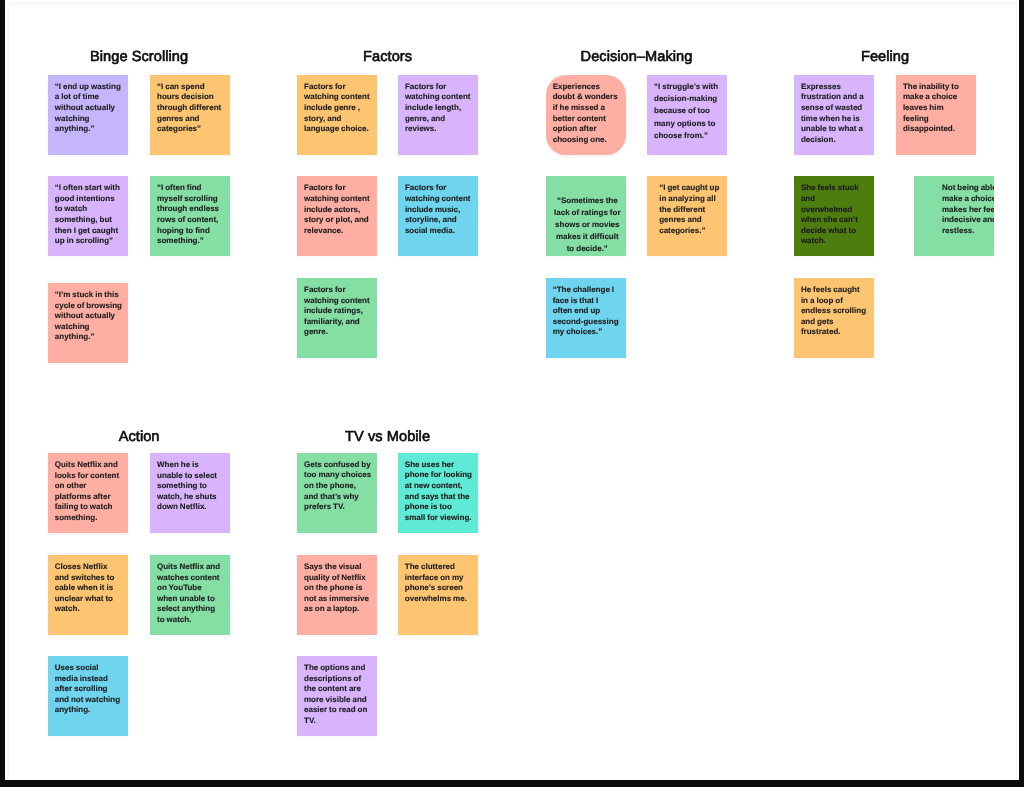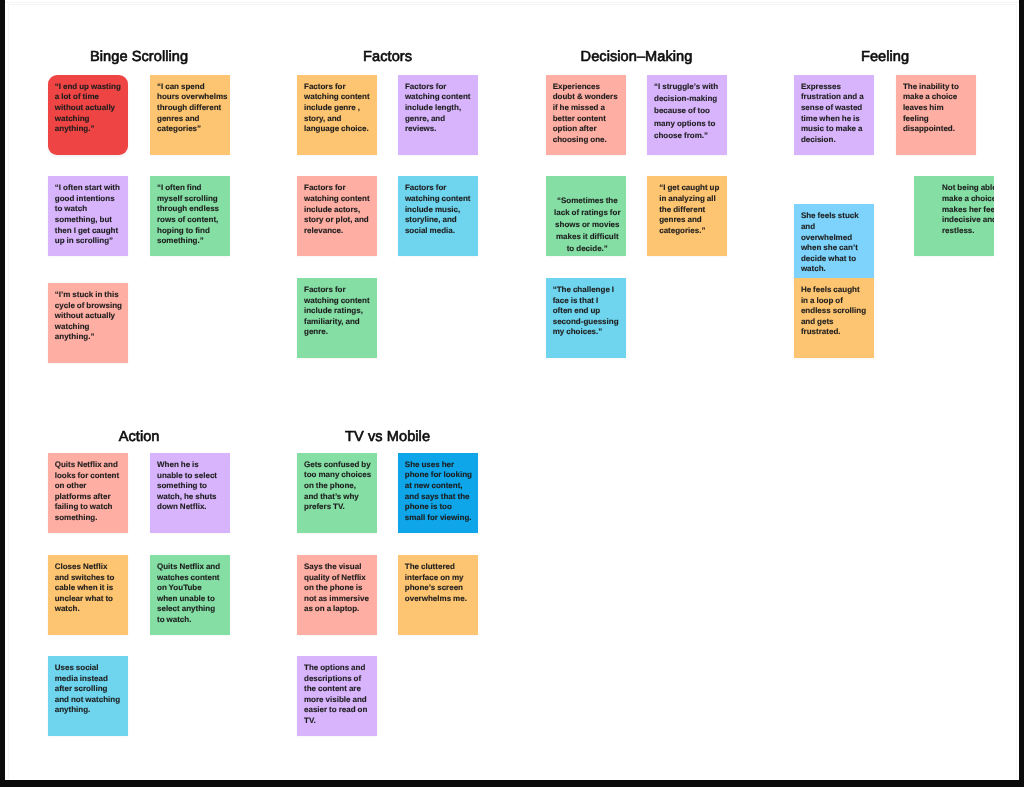--- a/index.html
+++ b/index.html
@@ -46,30 +46,30 @@
 </style>
 </head>
 <body>
 
 <div id="frame">
   <div id="top-hairline"></div>
   <div id="canvas-outline"></div>
   <main class="board">
     <section class="group">
       <h2 class="group-title" style="left:-15.9px;top:48.9px">Binge Scrolling</h2>
-      <article class="note" style="left:43.0px;top:74.7px;background:#ef4444;border-radius:9px;">
+      <article class="note" style="left:43.0px;top:74.7px;background:#c4b5fd;">
         <span class="note-line">“I end up wasting</span>
         <span class="note-line">a lot of time</span>
         <span class="note-line">without actually</span>
         <span class="note-line">watching</span>
         <span class="note-line">anything.”</span>
       </article>
       <article class="note" style="left:145.2px;top:74.7px;background:#FDC471;">
         <span class="note-line">“I can spend</span>
-        <span class="note-line">hours overwhelms</span>
+        <span class="note-line">hours decision</span>
         <span class="note-line">through different</span>
         <span class="note-line">genres and</span>
         <span class="note-line">categories”</span>
       </article>
       <article class="note" style="left:43.0px;top:176.2px;background:#D8B4FD;">
         <span class="note-line">“I often start with</span>
         <span class="note-line">good intentions</span>
         <span class="note-line">to watch</span>
         <span class="note-line">something, but</span>
         <span class="note-line">then I get caught</span>
@@ -124,21 +124,21 @@
       <article class="note" style="left:292.2px;top:278.0px;background:#85DFA5;">
         <span class="note-line">Factors for</span>
         <span class="note-line">watching content</span>
         <span class="note-line">include ratings,</span>
         <span class="note-line">familiarity, and</span>
         <span class="note-line">genre.</span>
       </article>
     </section>
     <section class="group">
       <h2 class="group-title" style="left:481.5px;top:48.9px">Decision–Making</h2>
-      <article class="note" style="left:540.9px;top:74.8px;background:#FEAEA3;">
+      <article class="note" style="left:540.9px;top:74.8px;background:#FEAEA3;border-radius:20px;">
         <span class="note-line">Experiences</span>
         <span class="note-line">doubt &amp; wonders</span>
         <span class="note-line">if he missed a</span>
         <span class="note-line">better content</span>
         <span class="note-line">option after</span>
         <span class="note-line">choosing one.</span>
       </article>
       <article class="note" style="left:642.2px;top:74.8px;background:#D8B4FD;line-height:12.1px;padding-top:6.5px;">
         <span class="note-line">“I struggle’s with</span>
         <span class="note-line">decision-making</span>
@@ -168,31 +168,31 @@
         <span class="note-line">my choices.”</span>
       </article>
     </section>
     <section class="group">
       <h2 class="group-title" style="left:730.1px;top:48.9px">Feeling</h2>
       <article class="note" style="left:789.1px;top:74.8px;background:#D8B4FD;">
         <span class="note-line">Expresses</span>
         <span class="note-line">frustration and a</span>
         <span class="note-line">sense of wasted</span>
         <span class="note-line">time when he is</span>
-        <span class="note-line">music to make a</span>
+        <span class="note-line">unable to what a</span>
         <span class="note-line">decision.</span>
       </article>
       <article class="note" style="left:891.1px;top:74.8px;background:#FEAEA3;">
         <span class="note-line">The inability to</span>
         <span class="note-line">make a choice</span>
         <span class="note-line">leaves him</span>
         <span class="note-line">feeling</span>
         <span class="note-line">disappointed.</span>
       </article>
-      <article class="note" style="left:789.1px;top:176.3px;background:#7dd3fc;margin-top:28px;">
+      <article class="note" style="left:789.1px;top:176.3px;background:#4d7c0f;">
         <span class="note-line">She feels stuck</span>
         <span class="note-line">and</span>
         <span class="note-line">overwhelmed</span>
         <span class="note-line">when she can’t</span>
         <span class="note-line">decide what to</span>
         <span class="note-line">watch.</span>
       </article>
       <article class="note" style="left:909px;top:176.3px;background:#85DFA5;padding-left:28px;">
         <span class="note-line">Not being able to</span>
         <span class="note-line">make a choice</span>
@@ -250,21 +250,21 @@
     </section>
     <section class="group">
       <h2 class="group-title" style="left:232.6px;top:429.0px">TV vs Mobile</h2>
       <article class="note" style="left:292.2px;top:452.8px;background:#85DFA5;">
         <span class="note-line">Gets confused by</span>
         <span class="note-line">too many choices</span>
         <span class="note-line">on the phone,</span>
         <span class="note-line">and that’s why</span>
         <span class="note-line">prefers TV.</span>
       </article>
-      <article class="note" style="left:393.0px;top:452.8px;background:#0ea5e9;">
+      <article class="note" style="left:393.0px;top:452.8px;background:#5eead4;">
         <span class="note-line">She uses her</span>
         <span class="note-line">phone for looking</span>
         <span class="note-line">at new content,</span>
         <span class="note-line">and says that the</span>
         <span class="note-line">phone is too</span>
         <span class="note-line">small for viewing.</span>
       </article>
       <article class="note" style="left:292.2px;top:555.0px;background:#FEAEA3;">
         <span class="note-line">Says the visual</span>
         <span class="note-line">quality of Netflix</span>

